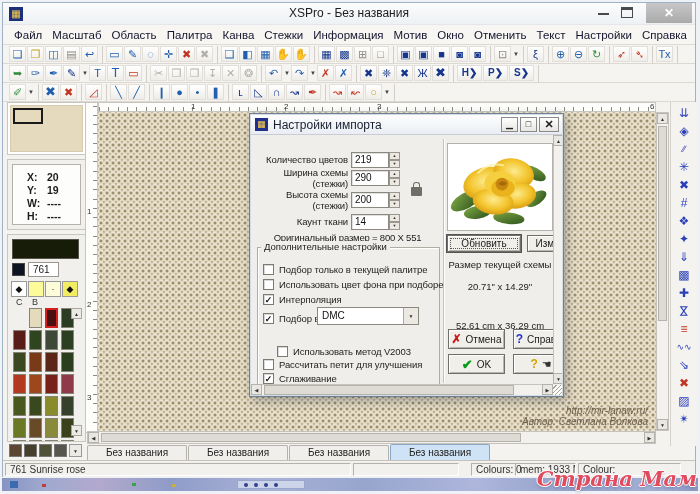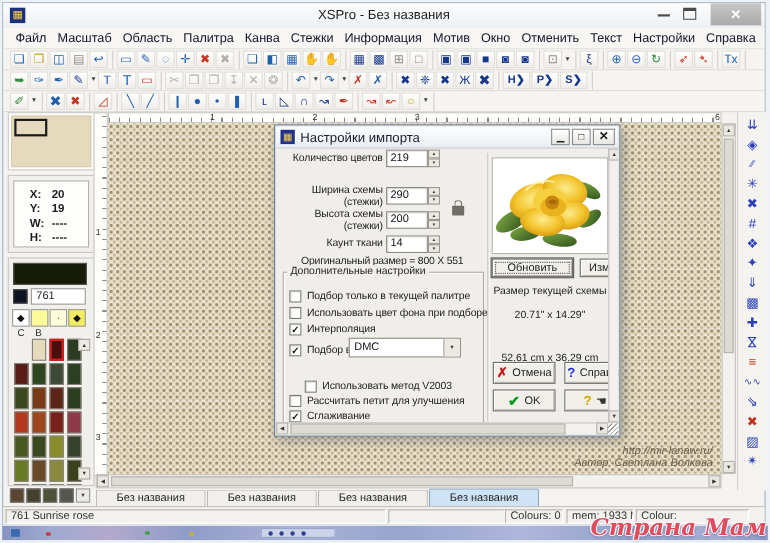--- a/index.html
+++ b/index.html
@@ -38,21 +38,21 @@
   #preview{left:4px;top:99px;width:79px;height:53px;background:#fff;padding:2px}
   .preview-img{width:100%;height:100%;background:#e5dabd;border:1px solid #d6cbae;position:relative}
   .preview-rect{position:absolute;left:2px;top:2px;width:30px;height:16px;border:2px solid #1a1a1a}
   #coords{left:4px;top:156px;width:79px;height:71px}
   .coords-inner{position:absolute;left:4px;top:4px;right:4px;bottom:4px;background:#fdfdfb;border:1px solid #b5b2ac;padding:6px 0 0 14px}
   .coord-row{display:flex;font-size:10.5px;font-weight:bold;color:#1c1c1c;line-height:13px}
   .coord-row .cl{width:20px}
   #palette{left:4px;top:231px;width:79px;height:208px;overflow:hidden}
   .cur-swatch{position:absolute;left:4px;top:4px;width:67px;height:20px;background:#171c09;border:1px solid #55534a}
   .cur-sq{position:absolute;left:4px;top:28px;width:13px;height:13px;background:#0e1522;border:1px solid #444}
-  .cur-field{position:absolute;left:20px;top:27px;width:50px;height:15px;background:#fff;border:1px solid #9a9790;font-size:10px;padding:1px 4px;color:#222}
+  .cur-field{position:absolute;left:20px;top:27px;width:31px;height:15px;background:#fff;border:1px solid #9a9790;font-size:10px;padding:1px 4px;color:#222}
   .stitch-row{position:absolute;left:3px;top:46px;display:flex;gap:1px}
   .stitch-btn{width:16px;height:16px;border:1px solid #999;display:flex;align-items:center;justify-content:center;font-size:9px;color:#111}
   .pal-c{position:absolute;left:8px;top:62px;font-size:9px;color:#333}
   .pal-b{position:absolute;left:24px;top:62px;font-size:9px;color:#333}
   #palgrid{position:absolute;left:5px;top:73px}
   .pal-row{display:flex;gap:3px;margin-bottom:2px}
   .pal-sw{width:13px;height:20px;border:1px solid #858378}
   .pal-sw.empty{background:transparent;border-color:transparent}
   .pal-sw.sel{border:2px solid #d42020}
   .pal-up,.pal-dn{position:absolute;right:3px;width:11px;height:11px;background:#eceae5;border:1px solid #aaa7a0;font-size:5px;text-align:center;line-height:10px;color:#333}
@@ -652,38 +652,38 @@
     <div id="tabs">
         <div class="tab">Без названия</div>
         <div class="tab">Без названия</div>
         <div class="tab">Без названия</div>
         <div class="tab active">Без названия</div>
       </div>
 
     <div id="status">
       <div class="seg" style="left:2px;width:346px">761 Sunrise rose</div>
       <div class="seg" style="left:350px;width:106px"></div>
-      <div class="seg" style="left:456px;width:53px">Colours: 0</div>
+      <div class="seg" style="left:468px;width:53px">Colours: 0</div>
       <div class="seg" style="left:512px;width:61px">mem: 1933 MB</div>
       <div class="seg" style="left:575px;width:103px">Colour:</div>
     </div>
 
     <div id="dialog">
       <div class="dlg-title">
         <div class="dlg-icon"></div>
         <div class="dlg-title-text">Настройки импорта</div>
         <div class="dlg-btns">
           <div class="dlg-wbtn">▁</div>
           <div class="dlg-wbtn">□</div>
           <div class="dlg-wbtn close">✕</div>
         </div>
       </div>
       <div class="dlg-client">
         <div id="dlgfields">
-            <div class="frow" style="top: 0; justify-content: center;">
+            <div class="frow" style="top: 16px; justify-content: center;">
               <span class="flabel">Количество цветов</span>
               <div class="finput">219</div>
               <div class="fspin">
                 <b>▲</b>
                 <b>▼</b>
               </div>
             </div>
             <div class="frow" style="top: 34px;">
               <span class="flabel">Ширина схемы (стежки)</span>
               <div class="finput">290</div>

